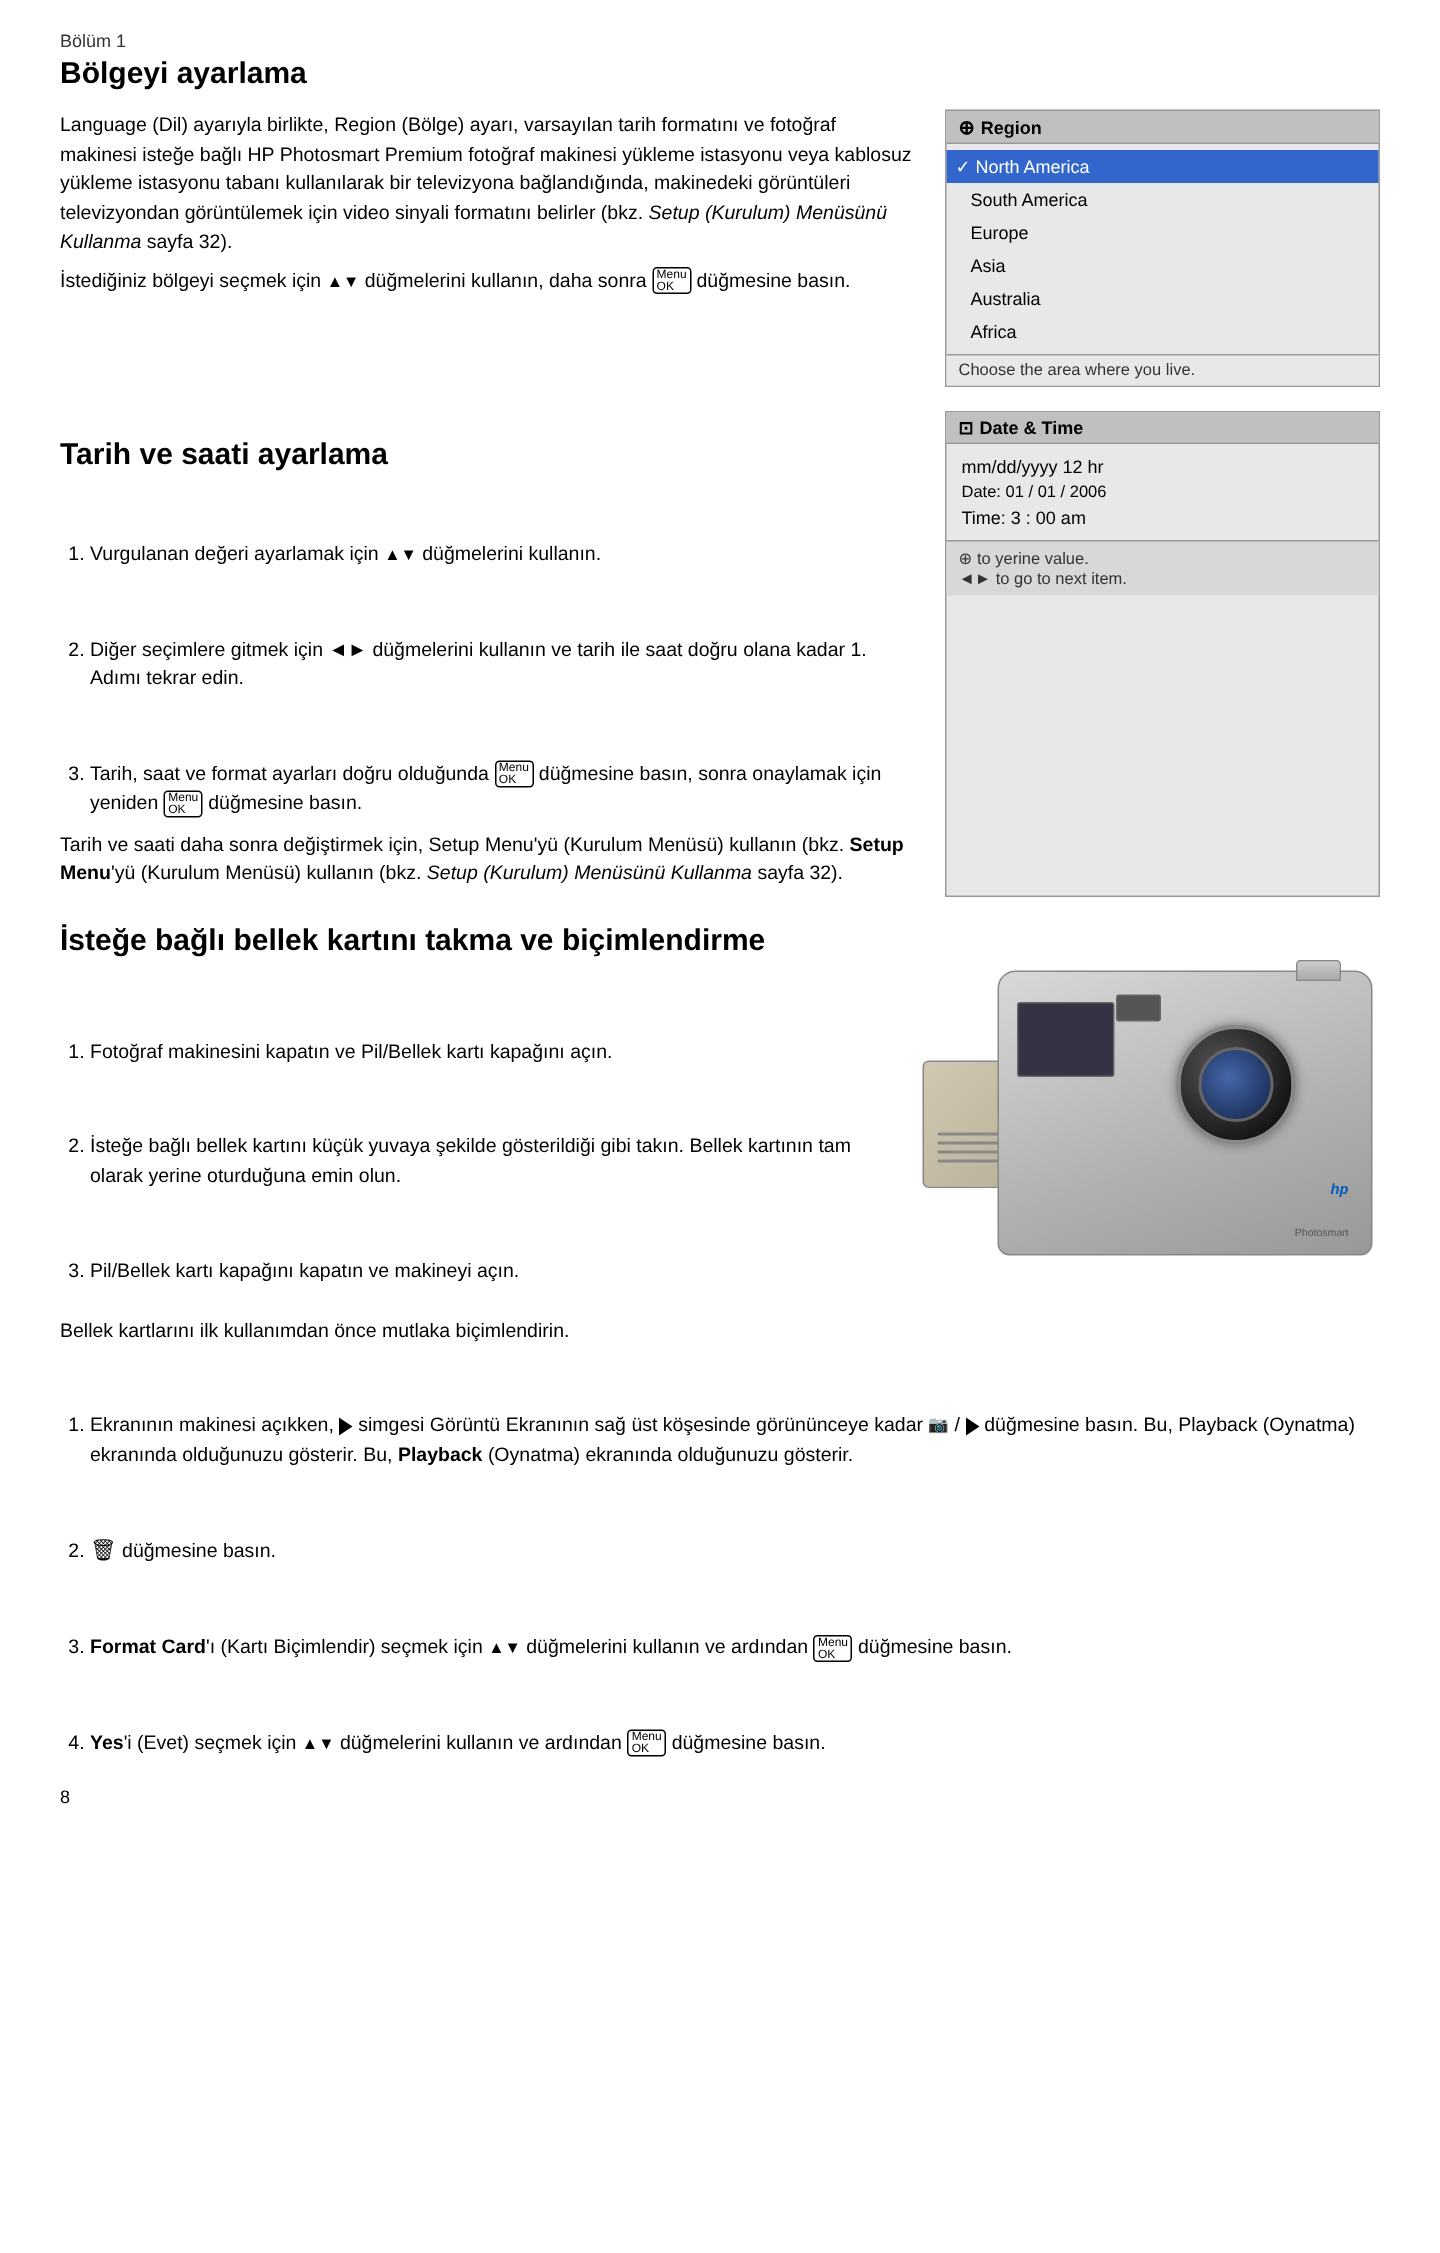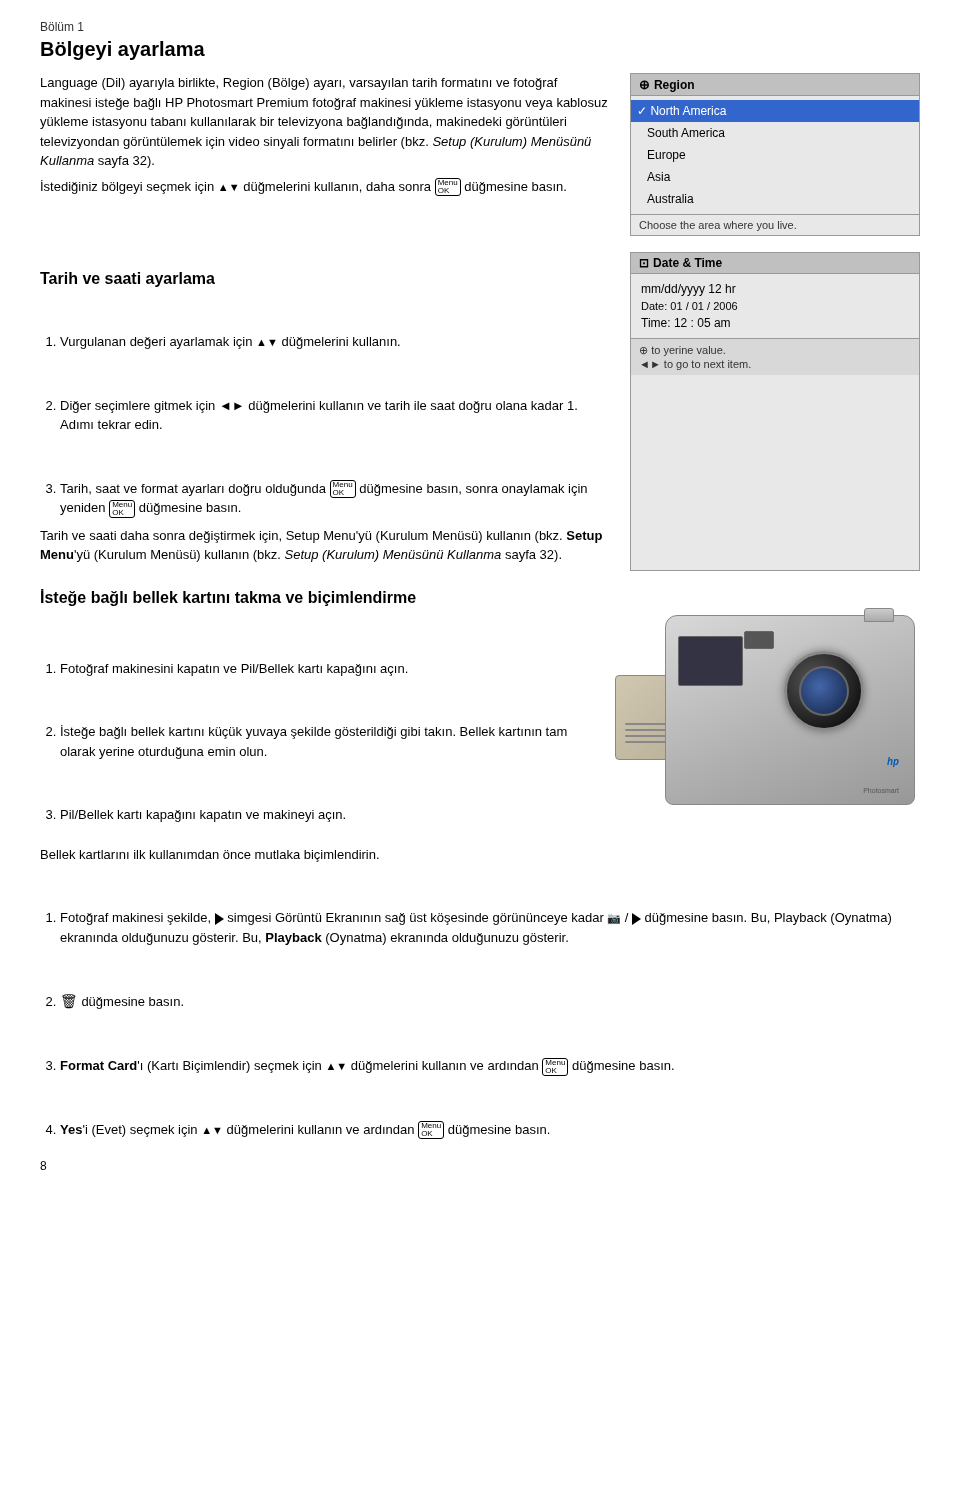--- a/index.html
+++ b/index.html
@@ -15,21 +15,21 @@
       font-size: 12px;
       color: #333;
       margin-bottom: 4px;
     }
     h1 {
       font-size: 20px;
       font-weight: bold;
       margin-bottom: 12px;
     }
     h2 {
-      font-size: 16px;
+      font-size: 20px;
       font-weight: bold;
       margin: 18px 0 8px 0;
     }
     p {
       margin-bottom: 6px;
       line-height: 1.5;
     }
     .bold { font-weight: bold; }
     .italic { font-style: italic; }
 
@@ -365,20 +365,21 @@
     <div class="region-box-title">
       <span class="region-globe-icon">⊕</span>
       <span>Region</span>
     </div>
     <div class="region-list">
       <div class="region-item selected">North America</div>
       <div class="region-item">South America</div>
       <div class="region-item">Europe</div>
       <div class="region-item">Asia</div>
       <div class="region-item">Australia</div>
+      <div class="region-item">Africa</div>
     </div>
     <div class="region-footer">Choose the area where you live.</div>
   </div>
 </div>
 
 <div class="datetime-section">
   <div class="datetime-text">
     <h2>Tarih ve saati ayarlama</h2>
     <ol>
       <li>
@@ -404,21 +405,21 @@
   </div>
 
   <div class="datetime-box">
     <div class="datetime-box-title">
       <span>⊡</span>
       <span>Date &amp; Time</span>
     </div>
     <div class="datetime-content">
       <div class="row">mm/dd/yyyy   12 hr</div>
       <div class="date-row">Date:  01 / 01 / 2006</div>
-      <div class="row">Time:  12 : 05  am</div>
+      <div class="row">Time:  3 : 00  am</div>
     </div>
     <div class="datetime-footer">
       <div class="hint">⊕ to yerine value.</div>
       <div class="hint">◄► to go to next item.</div>
     </div>
   </div>
 </div>
 
 <h2>İsteğe bağlı bellek kartını takma ve biçimlendirme</h2>
 
@@ -456,21 +457,21 @@
         <div class="camera-brand">Photosmart</div>
       </div>
     </div>
   </div>
 </div>
 
 <p>Bellek kartlarını ilk kullanımdan önce mutlaka biçimlendirin.</p>
 
 <ol start="1">
   <li>
-    <span>Fotoğraf makinesi şekilde,</span>
+    <span>Ekranının makinesi açıkken,</span>
     <span class="playback-icon"></span>
     <span>simgesi Görüntü Ekranının sağ üst köşesinde görününceye kadar</span>
     <span class="camera-icon-small">📷</span>
     <span>/</span>
     <span class="playback-icon"></span>
     <span>düğmesine basın. Bu, Playback (Oynatma) ekranında olduğunuzu gösterir.</span>
     Bu, <span class="bold">Playback</span> (Oynatma) ekranında olduğunuzu gösterir.
   </li>
   <li>
     <span style="font-size:14px;">🗑</span> düğmesine basın.

